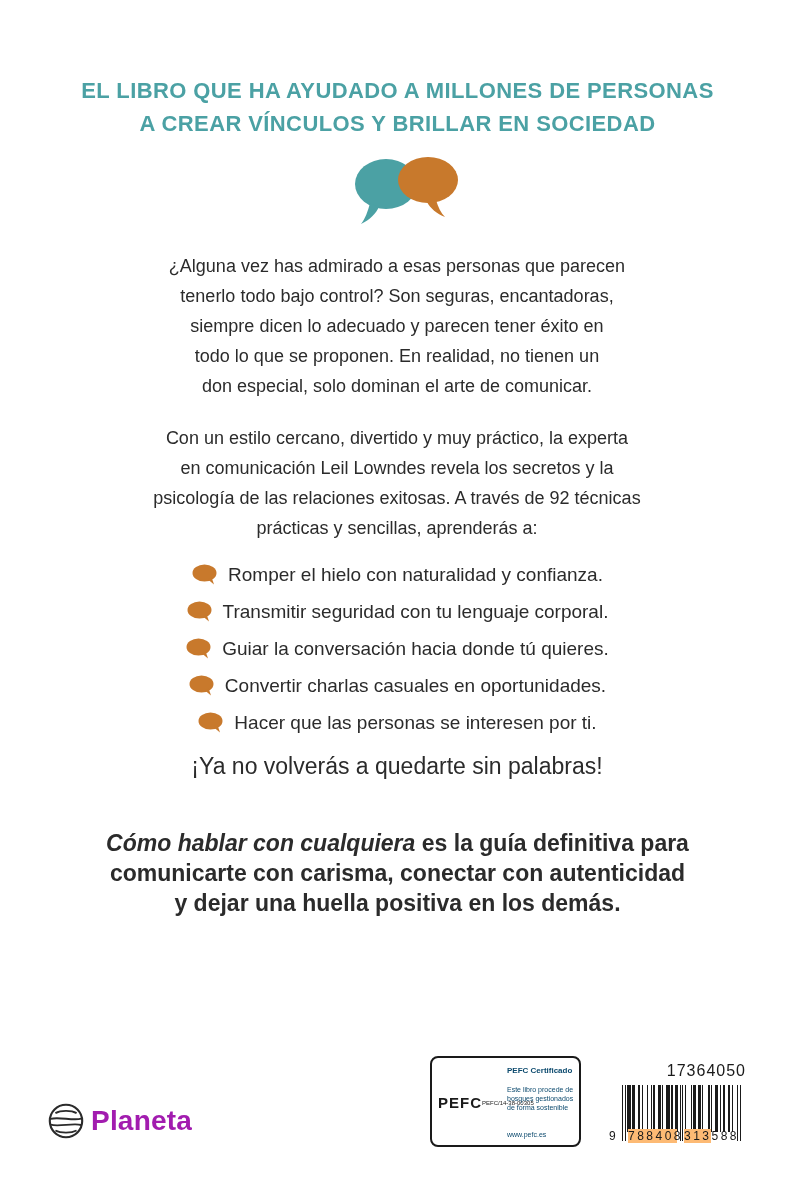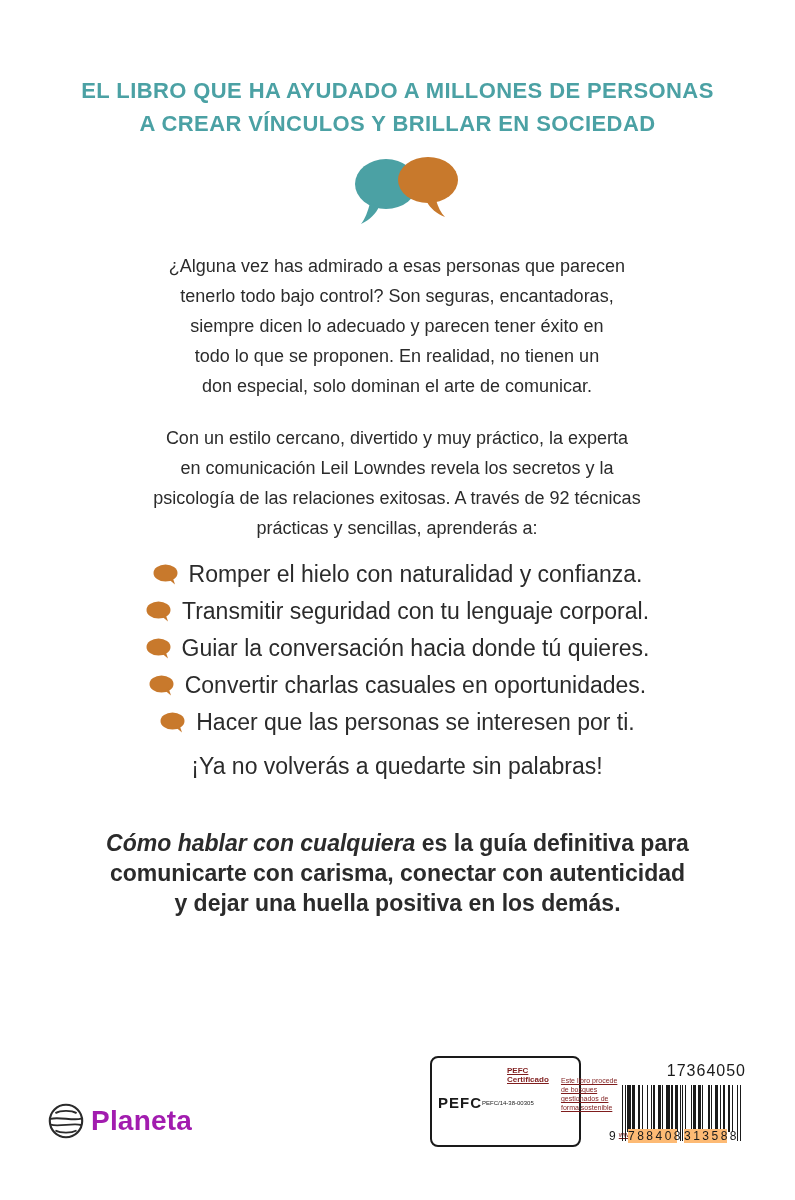--- a/index.html
+++ b/index.html
@@ -50,21 +50,21 @@
     position: absolute;
     top: 556px;
     left: 0;
     width: 795px;
   }
   .bullet-row {
     display: flex;
     justify-content: center;
     align-items: center;
     height: 37px;
-    font-size: 23px;
+    font-size: 19px;
   }
   .bullet-row .bubble-bullet { margin-right: 9px; flex: 0 0 auto; }
   .exclaim {
     position: absolute;
     top: 753px;
     left: 47px;
     width: 700px;
     text-align: center;
     font-size: 23px;
   }
@@ -124,22 +124,22 @@
     font-size: 6px;
     margin-top: 2px;
     white-space: nowrap;
     color: #1a1a1a;
   }
   .pefc-right {
     flex: 1;
     padding-left: 7px;
     padding-top: 3px;
     display: flex;
-    color: #7f1d1d;
-    text-decoration: underline;
+    flex-direction: column;
+    color: #0c4a6e;
   }
   .pefc-right .cert-title { font-size: 8px; font-weight: bold; }
   .pefc-right .cert-desc { font-size: 7px; line-height: 9px; margin-top: 10px; width: 70px; }
   .pefc-right .cert-url { font-size: 7px; margin-top: auto; margin-bottom: 3px; }
   .barcode {
     position: absolute;
     left: 608px;
     top: 1062px;
     width: 140px;
   }
@@ -163,21 +163,21 @@
     margin-left: 14px;
     width: 119px;
     height: 13px;
     margin-top: -11px;
     font-size: 12px;
     color: #1a1a1a;
   }
   .ean-digits span { position: absolute; bottom: 0; background: #fdba74; letter-spacing: 2.5px; }
   .ean-digits .d-first { left: -13px; background: transparent; }
   .ean-digits .d-g1 { left: 6px; width: 49px; text-align: center; }
-  .ean-digits .d-g2 { left: 62px; width: 43px; text-align: center; }
+  .ean-digits .d-g2 { left: 62px; width: 27px; text-align: center; }
 </style>
 </head>
 <body>
 
 <div class="page">
 
   <div class="headline">EL LIBRO QUE HA AYUDADO A MILLONES DE PERSONAS
 A CREAR VÍNCULOS Y BRILLAR EN SOCIEDAD</div>
 
   <div class="bubbles-wrap">

